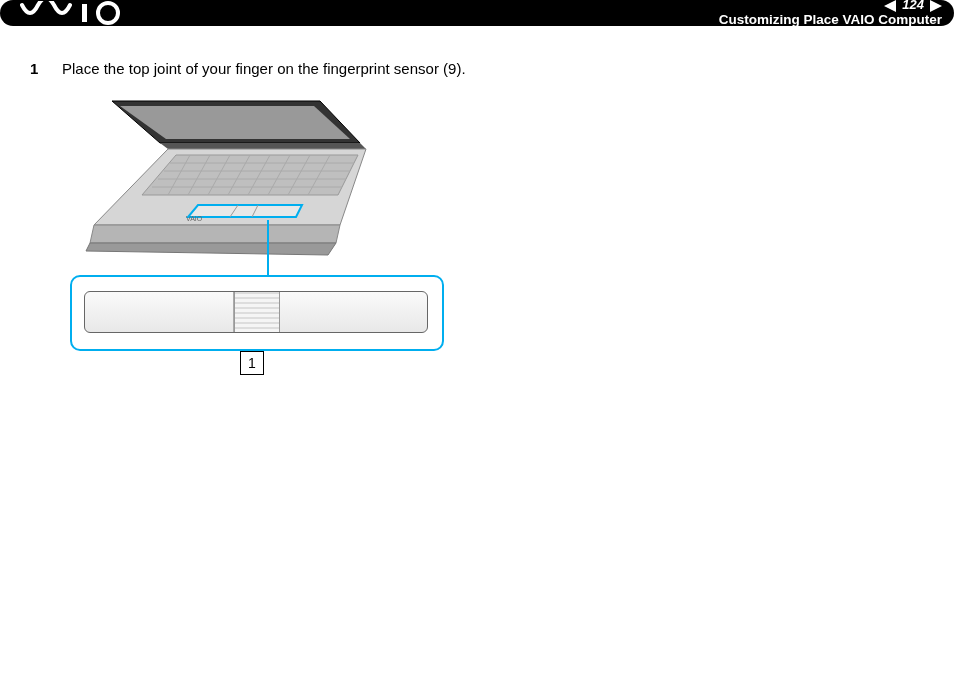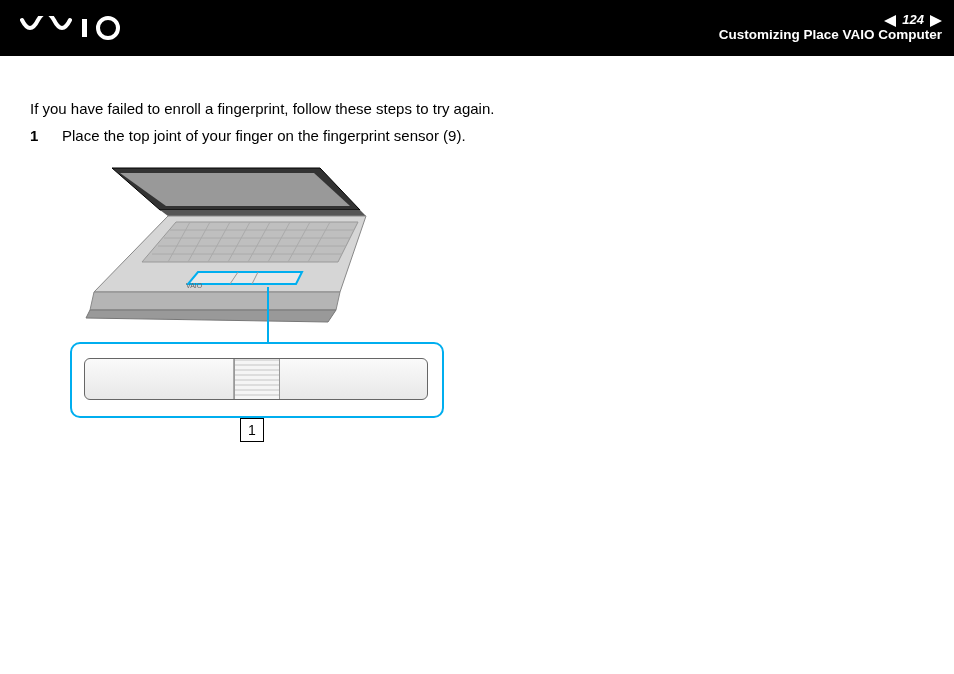--- a/index.html
+++ b/index.html
@@ -9,25 +9,26 @@
     font-size: 15px;
     color: #000;
     background: #fff;
     width: 954px;
     height: 674px;
     overflow: hidden;
   }
   .header {
     background: #000;
     color: #fff;
-    height: 56px;
+    height: 26px;
     display: flex;
     align-items: center;
     justify-content: space-between;
     padding: 0 12px 0 20px;
+    border-radius: 15px;
   }
   .logo {
     display: flex;
     align-items: center;
   }
   .header-right {
     text-align: right;
     line-height: 1.1;
   }
   .page-nav {
@@ -156,21 +157,20 @@
     <div class="page-nav">
       <div class="arrow-left"></div>
       <span>124</span>
       <div class="arrow-right"></div>
     </div>
     <div class="section-title">Customizing Place VAIO Computer</div>
   </div>
 </div>
 
 <div class="content">
-  <p class="intro">If you have failed to enroll a fingerprint, follow these steps to try again.</p>
 
   <div class="step-row">
     <div class="step-num">1</div>
     <div class="step-text">Place the top joint of your finger on the fingerprint sensor (9).</div>
   </div>
 
   <div class="figure">
 
     <svg class="laptop" width="330" height="175" viewBox="0 0 330 175">
 

